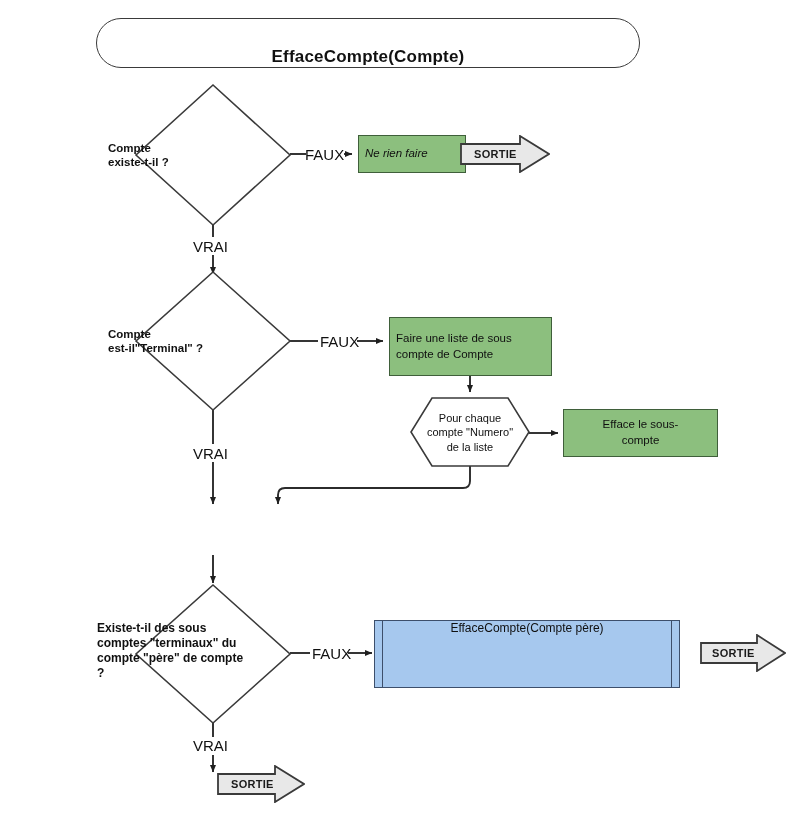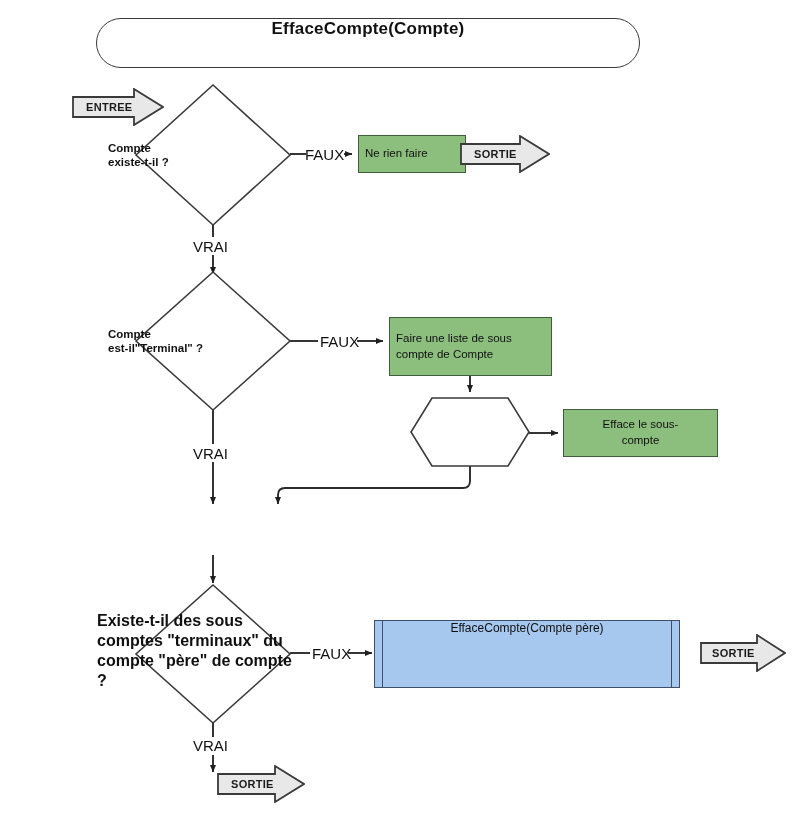--- a/index.html
+++ b/index.html
@@ -29,21 +29,21 @@
     position: absolute;
     box-sizing: border-box;
   }
 
   
   .title-shape {
     border: 1.6px solid #3a3a3a;
     border-radius: 40px;
     background: #ffffff;
     display: flex;
-    align-items: flex-start;
+    align-items: flex-end;
     justify-content: center;
   }
   .title-shape .txt {
     font-size: 17px;
     font-weight: bold;
     color: #111111;
     letter-spacing: 0.2px;
   }
 
   
@@ -193,36 +193,30 @@
 
       <line x1="213" y1="723" x2="213" y2="737"></line>
       <line x1="213" y1="755" x2="213" y2="772" marker-end="url(#arrow)"></line>
     </g>
   </svg>
 
   <div class="node title-shape" style="left:96px; top:18px; width:544px; height:50px;">
     <span class="txt">EffaceCompte(Compte)</span>
   </div>
 
-  <div class="banner" style="left:72px; top:88px; width:92px; height:38px;">
-    <svg width="92" height="38" viewBox="0 0 92 38">
-      <path d="M1,9 L62,9 L62,1 L91,19 L62,37 L62,29 L1,29 Z" fill="#e8e8e8" stroke="#3a3a3a" stroke-width="1.8" stroke-linejoin="miter"></path>
-    </svg>
-    <span class="btxt" style="left:14px;">ENTREE</span>
-  </div>
 
   <div class="diamond-wrap" style="left:135px; top:84px; width:156px; height:142px;">
     <svg width="156" height="142" viewBox="0 0 156 142">
       <path d="M78,1 L155,71 L78,141 L1,71 Z" fill="#ffffff" stroke="#3a3a3a" stroke-width="1.6"></path>
     </svg>
     <span class="dtxt">Compte
 existe-t-il ?</span>
   </div>
 
-  <div class="node proc" style="left:358px; top:135px; width:108px; height:38px;">
+  <div class="node proc" style="left:358px; top:135px; width:108px; height:38px;font-style:italic;">
     <span class="txt">Ne rien faire</span>
   </div>
 
   <div class="banner" style="left:460px; top:135px; width:90px; height:38px;">
     <svg width="90" height="38" viewBox="0 0 90 38">
       <path d="M1,9 L60,9 L60,1 L89,19 L60,37 L60,29 L1,29 Z" fill="#e8e8e8" stroke="#3a3a3a" stroke-width="1.8" stroke-linejoin="miter"></path>
     </svg>
     <span class="btxt" style="left:14px;">SORTIE</span>
   </div>
 
@@ -236,32 +230,35 @@
 
   <div class="node proc" style="left:389px; top:317px; width:163px; height:59px;">
     <span class="txt">Faire une liste de sous
 compte  de Compte</span>
   </div>
 
   <div class="hex-wrap" style="left:410px; top:397px; width:120px; height:70px;">
     <svg width="120" height="70" viewBox="0 0 120 70">
       <path d="M22,1 L98,1 L119,35 L98,69 L22,69 L1,35 Z" fill="#ffffff" stroke="#3a3a3a" stroke-width="1.6" stroke-linejoin="miter"></path>
     </svg>
+    <span class="htxt">Pour chaque
+compte "Numero"
+de la liste</span>
   </div>
 
   <div class="node proc center" style="left:563px; top:409px; width:155px; height:48px;">
     <span class="txt">Efface le sous-compte</span>
   </div>
 
 
   <div class="diamond-wrap" style="left:135px; top:584px; width:156px; height:140px;">
     <svg width="156" height="140" viewBox="0 0 156 140">
       <path d="M78,1 L155,70 L78,139 L1,70 Z" fill="#ffffff" stroke="#3a3a3a" stroke-width="1.6"></path>
     </svg>
-    <span class="dtxt" style="width:232px; font-size:16px; top:48%;">Existe-t-il des sous
+    <span class="dtxt" style="width:232px; font-size:12px; top:48%;">Existe-t-il des sous
 comptes "terminaux" du
 compte "père"  de compte
 ?</span>
   </div>
 
   <div class="subroutine" style="left:374px; top:620px; width:304px; height:66px;">
     <span class="bar-l"></span>
     <span class="bar-r"></span>
     <span class="txt">EffaceCompte(Compte père)</span>
   </div>

